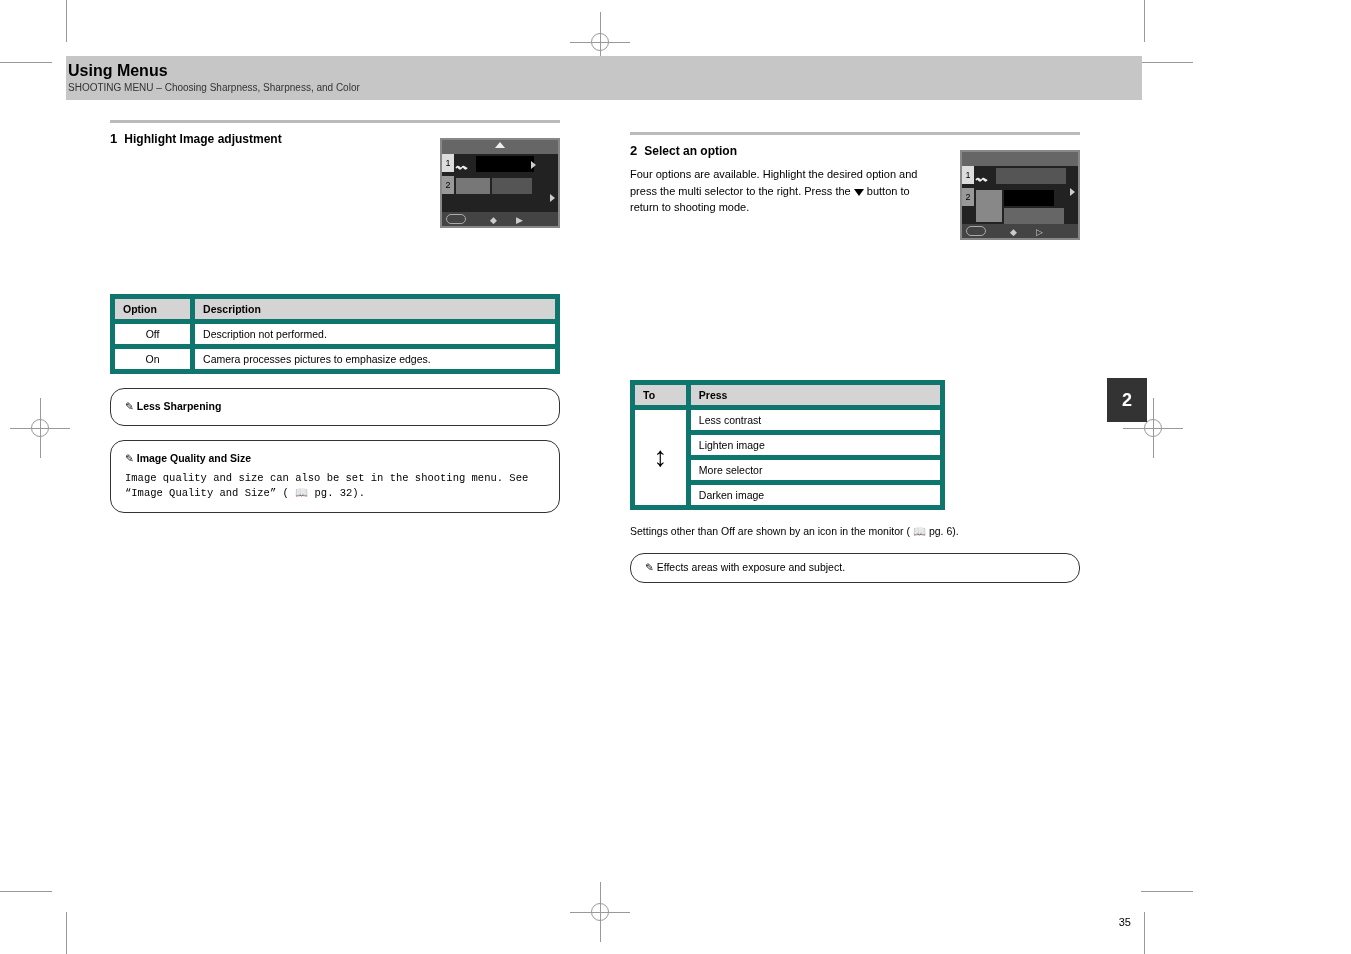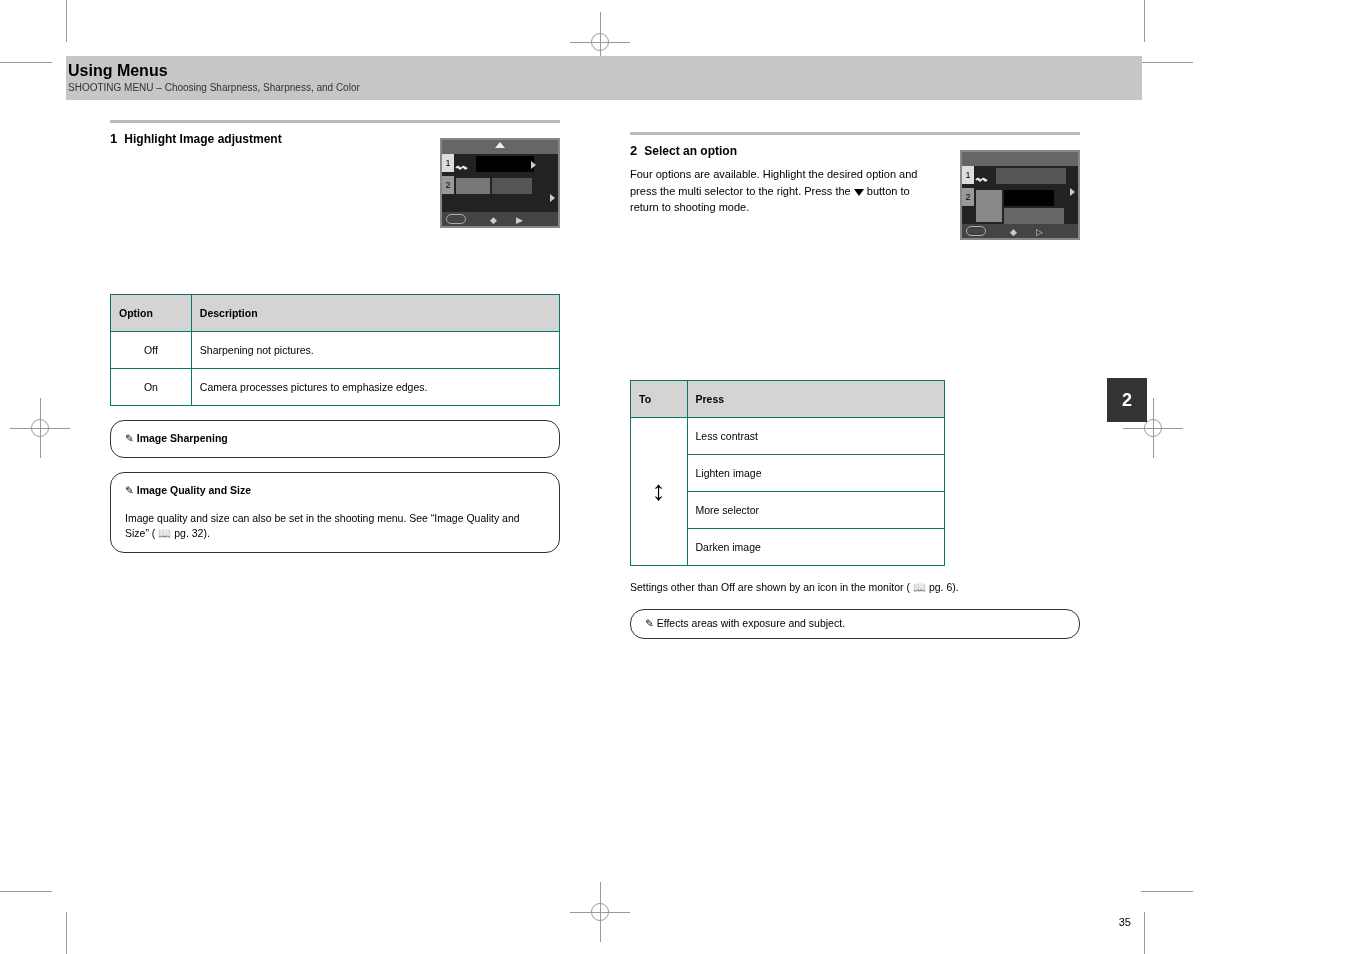--- a/index.html
+++ b/index.html
@@ -45,21 +45,21 @@
   .lcd .title-strip { position: absolute; top: 0; left: 0; right: 0; height: 14px; background: #666; }
   .lcd .bottom-strip { position: absolute; bottom: 0; left: 0; right: 0; height: 14px; background: #444; }
   .lcd .icon-menu { position: absolute; left: 4px; bottom: 2px; width: 20px; height: 10px; border: 1px solid #aaa; border-radius: 5px; font-size: 6px;}
   .lcd .tri-up { position: absolute; top: 2px; left: 50%; transform: translateX(-50%); width: 0; height: 0; border-left: 5px solid transparent; border-right: 5px solid transparent; border-bottom: 6px solid #eee; }
   .lcd .tri-right { position: absolute; right: 3px; top: 50%; transform: translateY(-50%); width: 0; height: 0; border-top: 4px solid transparent; border-bottom: 4px solid transparent; border-left: 5px solid #ccc; }
   .lcd .zigzag { position: absolute; left: 14px; top: 4px; font-size: 11px; color: #eee; font-weight: bold; }
   .lcd .dots { position: absolute; bottom: 1px; color: #ccc; font-size: 9px; }
   
   
   table.opts { border-collapse: collapse; width: 100%; font-size: 10.5px; }
-  table.opts th, table.opts td { border: 1px solid #0f766e; padding: 12px 8px; text-align: left; }
+  table.opts th, table.opts td { border: 5px solid #0f766e; padding: 4px 8px; text-align: left; }
   table.opts th { background: #d4d4d4; font-weight: bold; }
   table.opts .icon-cell { text-align: center; width: 18%; vertical-align: middle; }
   .updown-arrow { display: inline-block; font-size: 28px; line-height: 0.8; }
   
   
   .rbox { border: 1px solid #333; border-radius: 14px; padding: 10px 14px; margin-top: 14px; font-size: 10.5px; line-height: 1.5; position: relative; }
   .rbox.narrow { padding: 6px 14px; }
   .rbox .lab { font-weight: bold; }
   
   .small-tri { display: inline-block; width: 0; height: 0; border-left: 5px solid transparent; border-right: 5px solid transparent; border-top: 7px solid #000; vertical-align: -1px; }
@@ -128,36 +128,36 @@
   <div style="height:140px;"></div>
 
   <table class="opts">
     <tbody>
         <tr>
       <th>Option</th>
       <th>Description</th>
     </tr>
     <tr>
       <td class="icon-cell">Off</td>
-      <td>Sharpening not pictures.</td>
+      <td>Description not performed.</td>
     </tr>
     <tr>
       <td class="icon-cell">On</td>
       <td>Camera processes pictures to emphasize edges.</td>
     </tr>
   </tbody>
     </table>
 
   <div class="rbox">
-    <span>✎ </span><span class="lab">Image Sharpening</span>
+    <span>✎ </span><span class="lab">Less Sharpening</span>
   </div>
 
   <div class="rbox">
     <span>✎ </span><span class="lab">Image Quality and Size</span>
-    <div style="margin-top:12px;">
+    <div style="margin-top:4px;font-family:Liberation Mono, monospace;">
       <span>Image quality and size can also be set in the shooting menu. See “Image Quality and Size” (</span>
       <span>📖</span>
       <span>pg. 32).</span>
     </div>
   </div>
 </div>
 
 <div class="col col-right">
   <div class="section-head">
     <span class="num">2</span>

